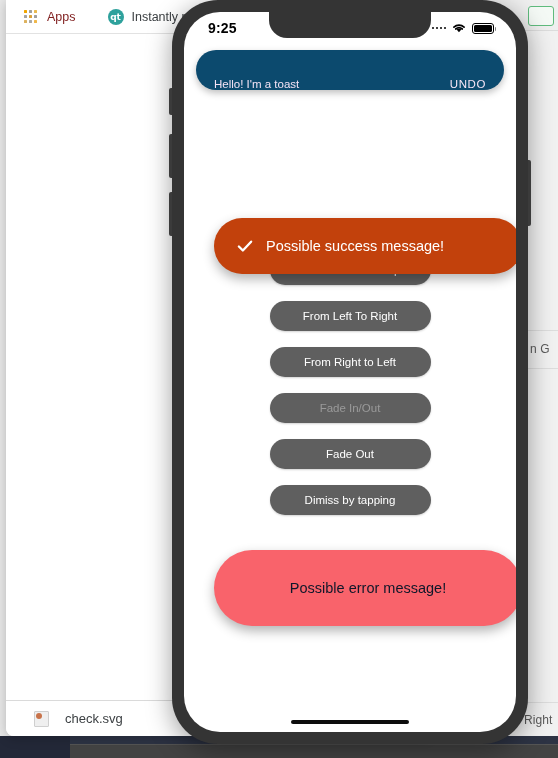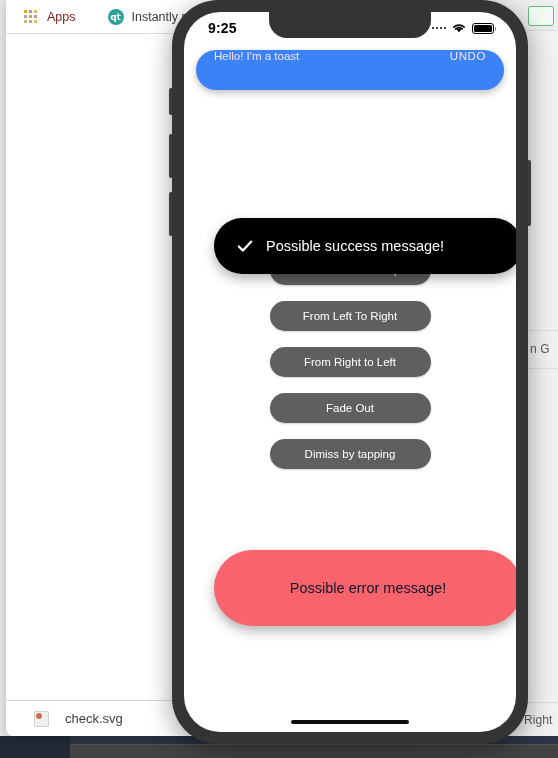--- a/index.html
+++ b/index.html
@@ -360,24 +360,24 @@
     border-radius: 1.5px;
   }
 
   
   .toast-pink {
     position: absolute;
     left: 12px;
     top: 38px;
     width: 308px;
     height: 40px;
-    background: #3b82f6;
+    background: #0c4a6e;
     border-radius: 22px;
     display: flex;
-    align-items: flex-start;
+    align-items: flex-end;
     justify-content: space-between;
     padding: 0 18px;
     box-sizing: border-box;
     z-index: 25;
     box-shadow: 0 3px 7px rgba(0,0,0,0.25);
   }
   .toast-pink-text {
     font-size: 11.5px;
     color: #f5e3f5;
     white-space: nowrap;
@@ -389,21 +389,21 @@
     white-space: nowrap;
   }
 
   
   .toast-green {
     position: absolute;
     left: 30px;
     top: 206px;
     width: 308px;
     height: 56px;
-    background: #000000;
+    background: #c2410c;
     border-radius: 28px;
     display: flex;
     align-items: center;
     padding-left: 22px;
     box-sizing: border-box;
     z-index: 26;
     box-shadow: 0 5px 12px rgba(0,0,0,0.3);
   }
   .toast-green-check {
     width: 18px;
@@ -573,20 +573,23 @@
       <div class="app-list">
         <div class="app-btn">
           <span class="app-btn-label">From Bottom to Top</span>
         </div>
         <div class="app-btn">
           <span class="app-btn-label">From Left To Right</span>
         </div>
         <div class="app-btn">
           <span class="app-btn-label">From Right to Left</span>
         </div>
+        <div class="app-btn disabled">
+          <span class="app-btn-label">Fade In/Out</span>
+        </div>
         <div class="app-btn">
           <span class="app-btn-label">Fade Out</span>
         </div>
         <div class="app-btn">
           <span class="app-btn-label">Dimiss by tapping</span>
         </div>
       </div>
 
       <div class="toast-pink">
         <span class="toast-pink-text">Hello! I'm a toast</span>

